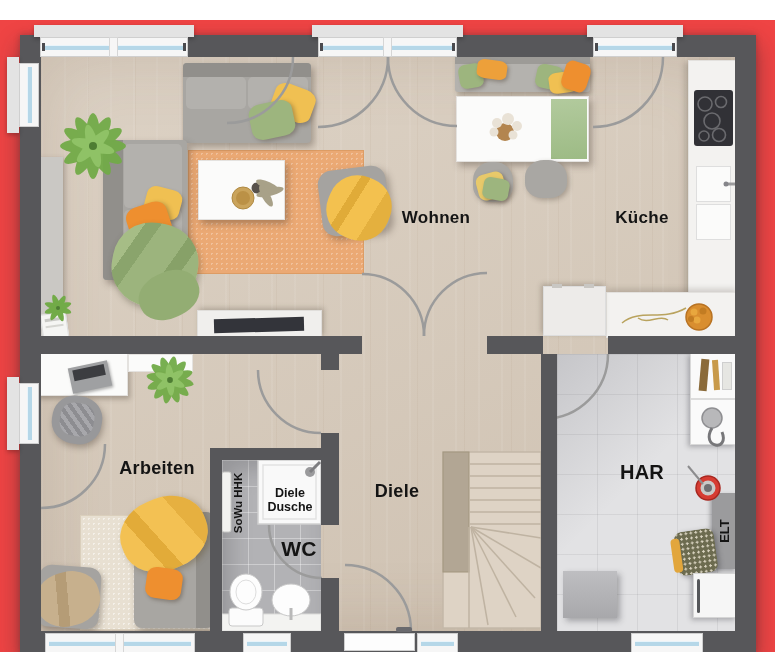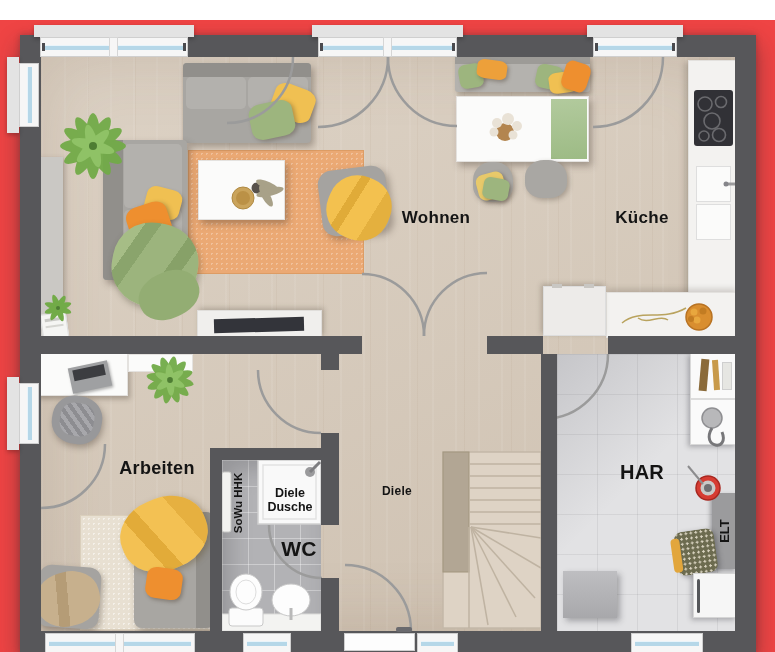--- a/index.html
+++ b/index.html
@@ -369,20 +369,20 @@
   <div class="win-frame" style="left:417px;top:613px;width:41px;height:20px;"></div>
   <div class="win-glass-h" style="left:421px;top:621px;width:33px;"></div>
 
   <div class="sill" style="left:625px;top:635px;width:84px;height:12px;"></div>
   <div class="win-frame" style="left:631px;top:613px;width:72px;height:20px;"></div>
   <div class="win-glass-h" style="left:635px;top:621px;width:64px;"></div>
 
   <div class="room-label" style="left:436px;top:198px;font-size:17px;">Wohnen</div>
   <div class="room-label" style="left:642px;top:198px;font-size:17px;">Küche</div>
   <div class="room-label" style="left:157px;top:448px;font-size:18px;">Arbeiten</div>
-  <div class="room-label" style="left:397px;top:471px;font-size:12px;">Diele</div>
+  <div class="room-label" style="left:397px;top:471px;font-size:18px;">Diele</div>
   <div class="room-label" style="left:299px;top:529px;font-size:21px;">WC</div>
   <div class="room-label" style="left:642px;top:452px;font-size:20px;">HAR</div>
   <div class="wrap-label" style="left:290px;top:480px;width:58px;font-size:12.5px;">Diele Dusche</div>
   <div class="vlabel" style="left:238px;top:483px;font-size:11.5px;">SoWu HHK</div>
   <div class="vlabel" style="left:724px;top:511px;font-size:13px;">ELT</div>
 
 </div>
 
 </body></html>

